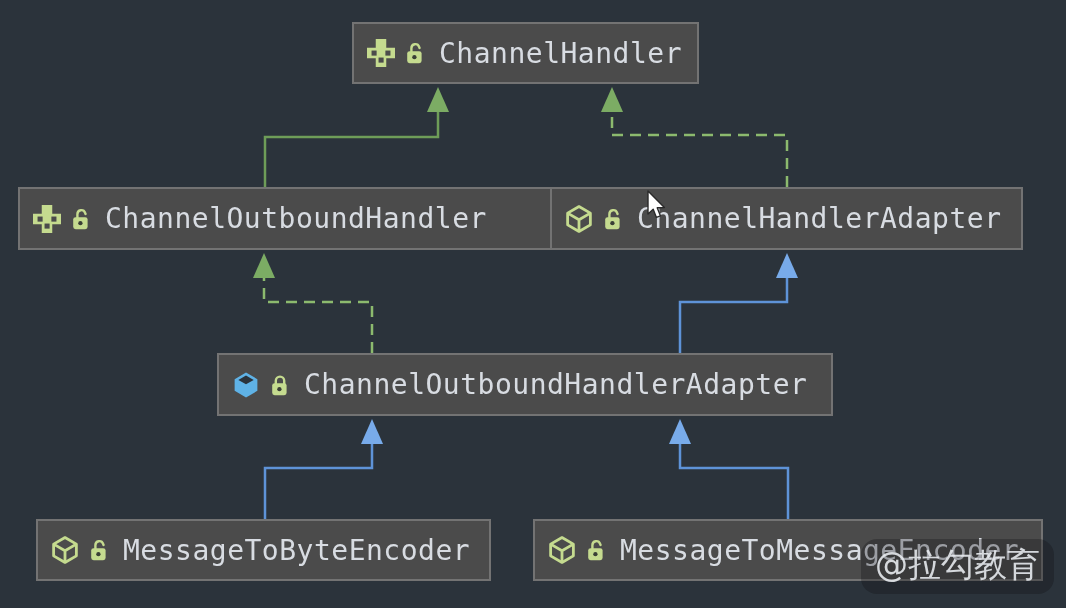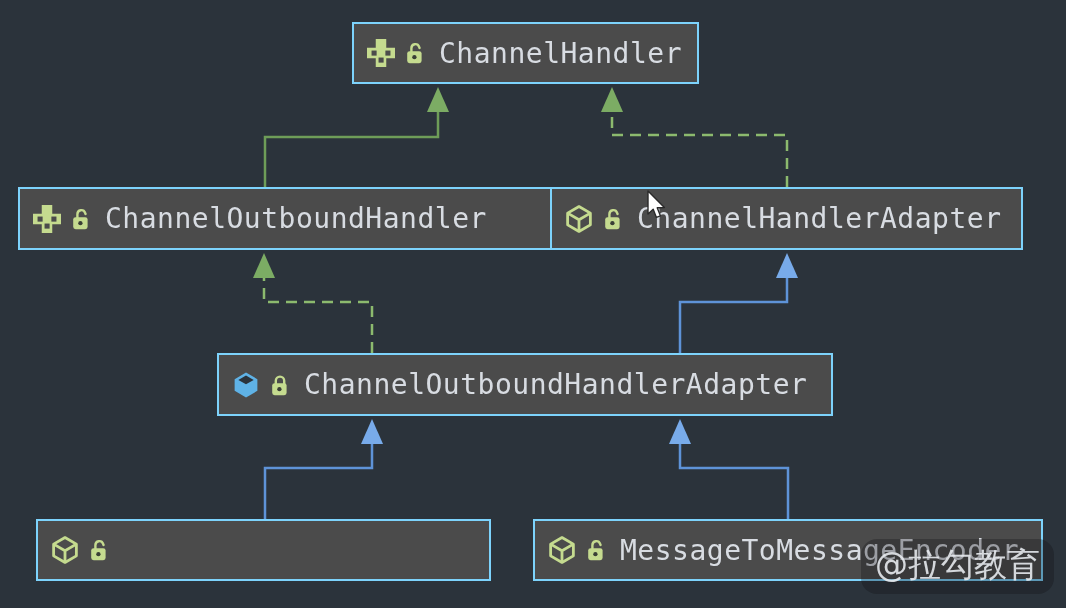--- a/index.html
+++ b/index.html
@@ -4,21 +4,21 @@
 <style>
   html,body { margin:0; padding:0; }
   .canvas {
     position:relative; width:1066px; height:608px;
     background:#2b333b; overflow:hidden;
     font-family:"DejaVu Sans Mono","Liberation Mono",monospace;
   }
   .edges { position:absolute; left:0; top:0; z-index:1; }
   .node {
     position:absolute; z-index:2; box-sizing:border-box;
-    background:#4b4b4b; border:2px solid #7dd3fc;
+    background:#4b4b4b; border:2px solid #737373;
     display:flex; align-items:center; padding-left:13px;
   }
   .node-label {
     color:#d8dce2; font-size:28px; white-space:nowrap;
     letter-spacing:0.5px; margin-left:14px;
   }
   .type-icon { width:28px; height:28px; flex:0 0 auto; }
   .lock-icon { width:20px; height:24px; flex:0 0 auto; margin-left:10px; }
   #n0 { left:352px; top:22px;  width:347px; height:62px; }
   #n1 { left:18px;  top:187px; width:546px; height:63px; }
@@ -120,20 +120,21 @@
   <div class="node" id="n4">
     <svg class="type-icon" viewBox="0 0 16 16">
       <path d="M8,0.9 L14.5,4.65 V11.35 L8,15.1 L1.5,11.35 V4.65 Z" fill="none" stroke="#c5db8f" stroke-width="1.6" stroke-linejoin="round"></path>
       <path d="M1.5,4.65 L8,8.4 L14.5,4.65 M8,8.4 V15.1" fill="none" stroke="#c5db8f" stroke-width="1.6" stroke-linejoin="round"></path>
     </svg>
     <svg class="lock-icon" viewBox="0 0 16 20">
       <path d="M5,9 V6 a3.3,3.3 0 0 1 6.4,-1.2 l0.4,1" fill="none" stroke="#c5db8f" stroke-width="2" stroke-linecap="round"></path>
       <rect x="1.5" y="8.5" width="12" height="10" rx="2" fill="#c5db8f"></rect>
       <circle cx="7.5" cy="13.5" r="1.8" fill="#3a3f36"></circle>
     </svg>
+    <span class="node-label">MessageToByteEncoder</span>
   </div>
 
   <div class="node" id="n5">
     <svg class="type-icon" viewBox="0 0 16 16">
       <path d="M8,0.9 L14.5,4.65 V11.35 L8,15.1 L1.5,11.35 V4.65 Z" fill="none" stroke="#c5db8f" stroke-width="1.6" stroke-linejoin="round"></path>
       <path d="M1.5,4.65 L8,8.4 L14.5,4.65 M8,8.4 V15.1" fill="none" stroke="#c5db8f" stroke-width="1.6" stroke-linejoin="round"></path>
     </svg>
     <svg class="lock-icon" viewBox="0 0 16 20">
       <path d="M5,9 V6 a3.3,3.3 0 0 1 6.4,-1.2 l0.4,1" fill="none" stroke="#c5db8f" stroke-width="2" stroke-linecap="round"></path>
       <rect x="1.5" y="8.5" width="12" height="10" rx="2" fill="#c5db8f"></rect>

